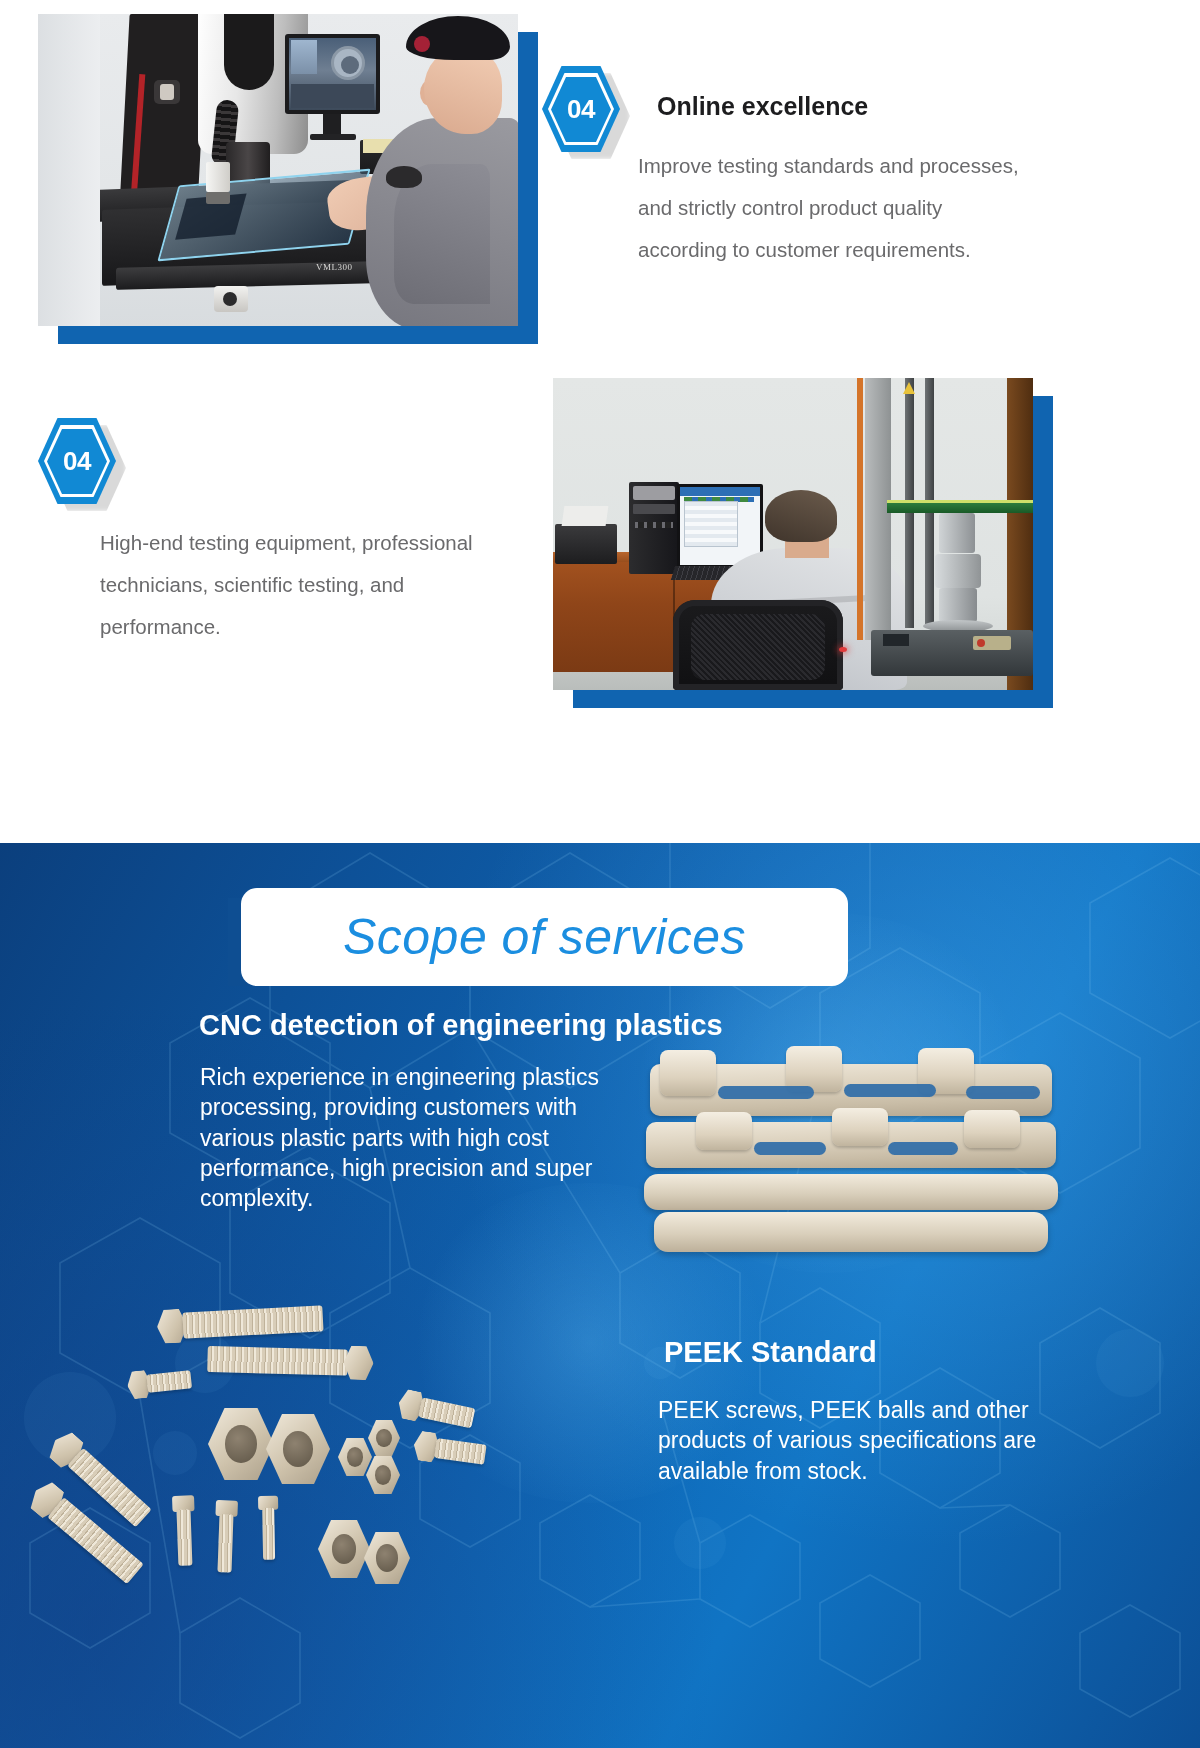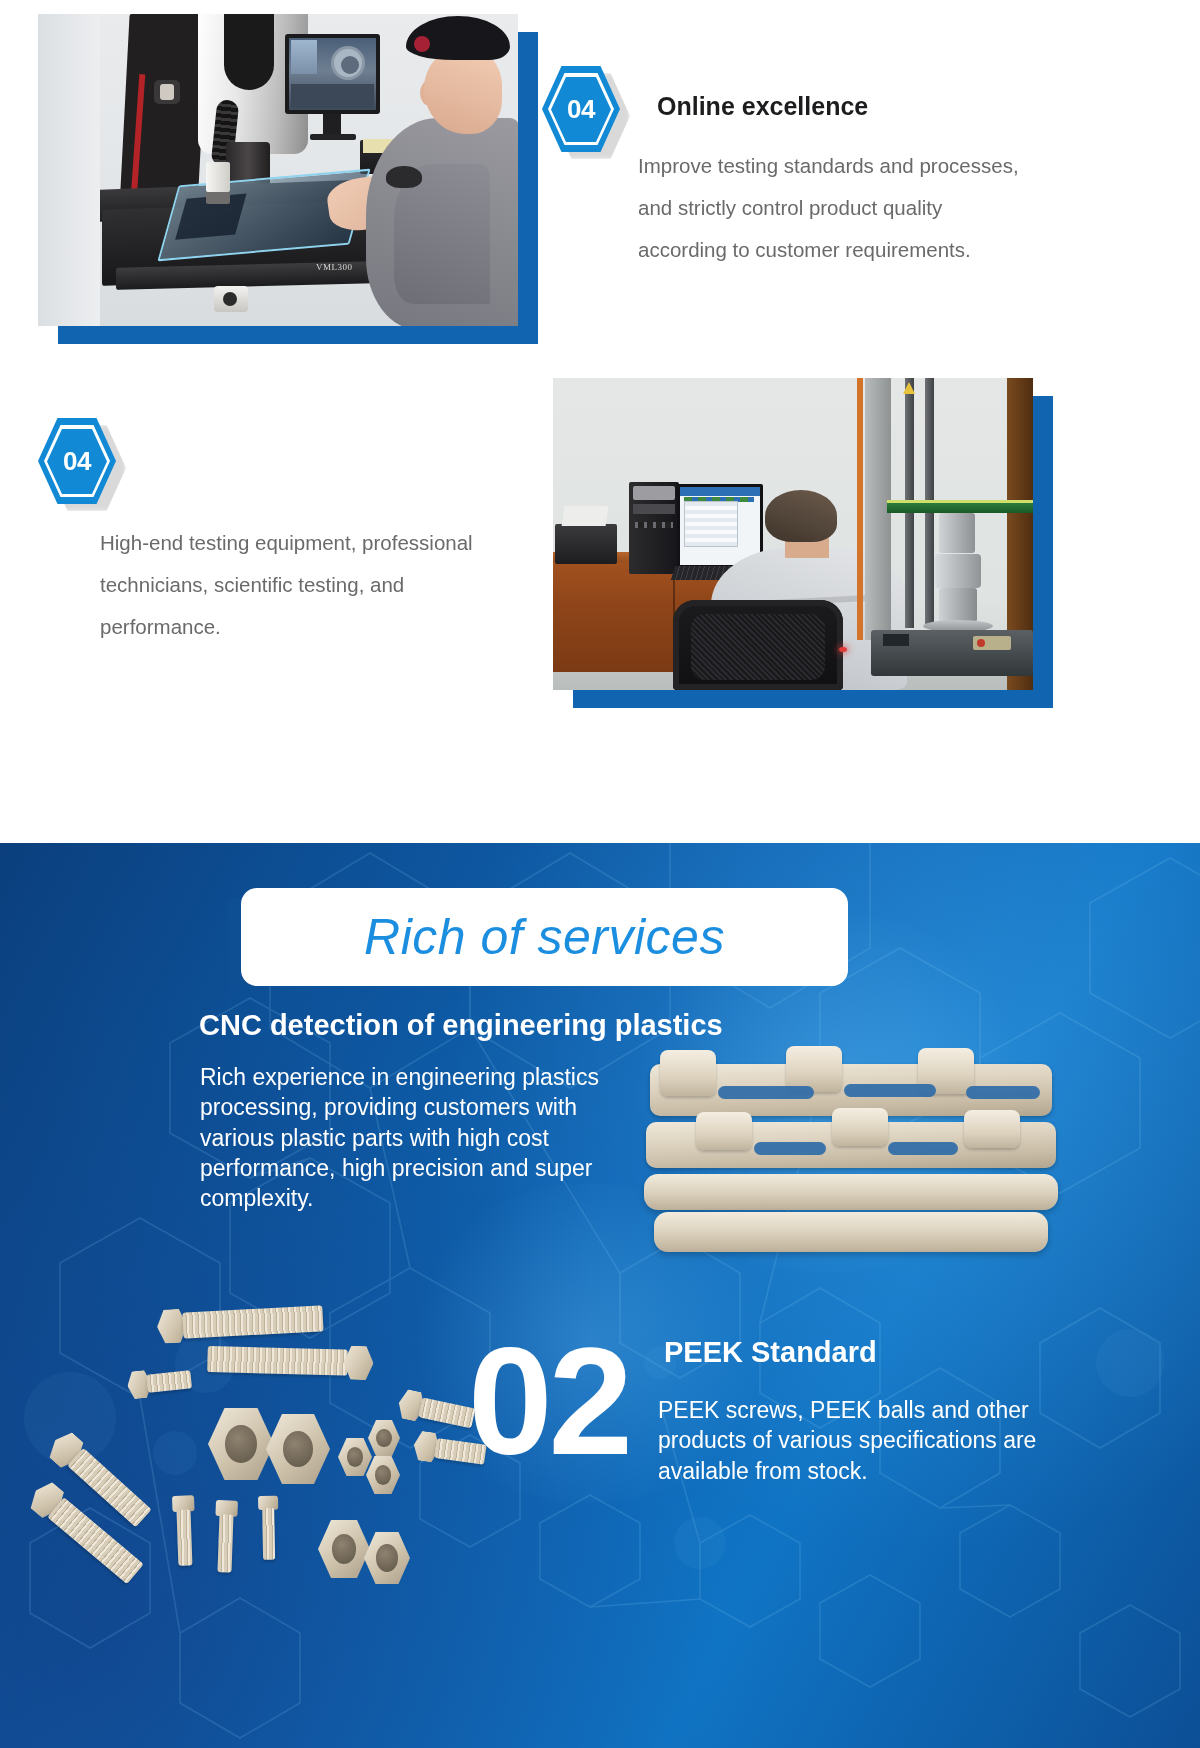--- a/index.html
+++ b/index.html
@@ -548,21 +548,21 @@
         <circle cx="1130" cy="520" r="34"></circle>
       </g>
     </svg>
 
     <div class="blob" style="left:620px; top:70px; width:420px; height:360px;"></div>
     <div class="blob" style="left:400px; top:340px; width:380px; height:320px;"></div>
   </div>
 
   <div class="scope-accent"></div>
   <div class="scope-box">
-    <div class="txt">Rich of services</div>
+    <div class="txt">Scope of services</div>
   </div>
 
   <div class="b-title" id="t-01">CNC detection of engineering plastics</div>
   <div class="b-body" id="b-01">Rich experience in engineering plastics processing, providing customers with various plastic parts with high cost performance, high precision and super complexity.</div>
 
   <div class="gear-img">
     <div class="seg" style="left:14px; top:18px; width:402px; height:52px;"></div>
     <div class="tooth" style="left:24px; top:4px;"></div>
     <div class="tooth" style="left:150px; top:0px;"></div>
     <div class="tooth" style="left:282px; top:2px;"></div>
@@ -572,21 +572,20 @@
     <div class="seg" style="left:10px; top:76px; width:410px; height:46px;"></div>
     <div class="tooth" style="left:60px; top:66px; height:38px;"></div>
     <div class="tooth" style="left:196px; top:62px; height:38px;"></div>
     <div class="tooth" style="left:328px; top:64px; height:38px;"></div>
     <div class="slot" style="left:118px; top:96px; width:72px;"></div>
     <div class="slot" style="left:252px; top:96px; width:70px;"></div>
     <div class="band" style="top:128px;"></div>
     <div class="band" style="top:166px; left:18px; width:394px; height:40px;"></div>
   </div>
 
-  <div class="bignum" id="num-02">02</div>
   <div class="b-title" id="t-02">PEEK Standard</div>
   <div class="b-body" id="b-02">PEEK screws, PEEK balls and other products of various specifications are available from stock.</div>
 
   <div class="screws">
 
     <div class="bolt" style="left:126px; top:26px; transform:rotate(-3deg);">
       <div class="head" style="left:0; top:4px;"></div>
       <div class="shaft" style="left:26px; top:8px; width:140px; height:26px;"></div>
     </div>
 

